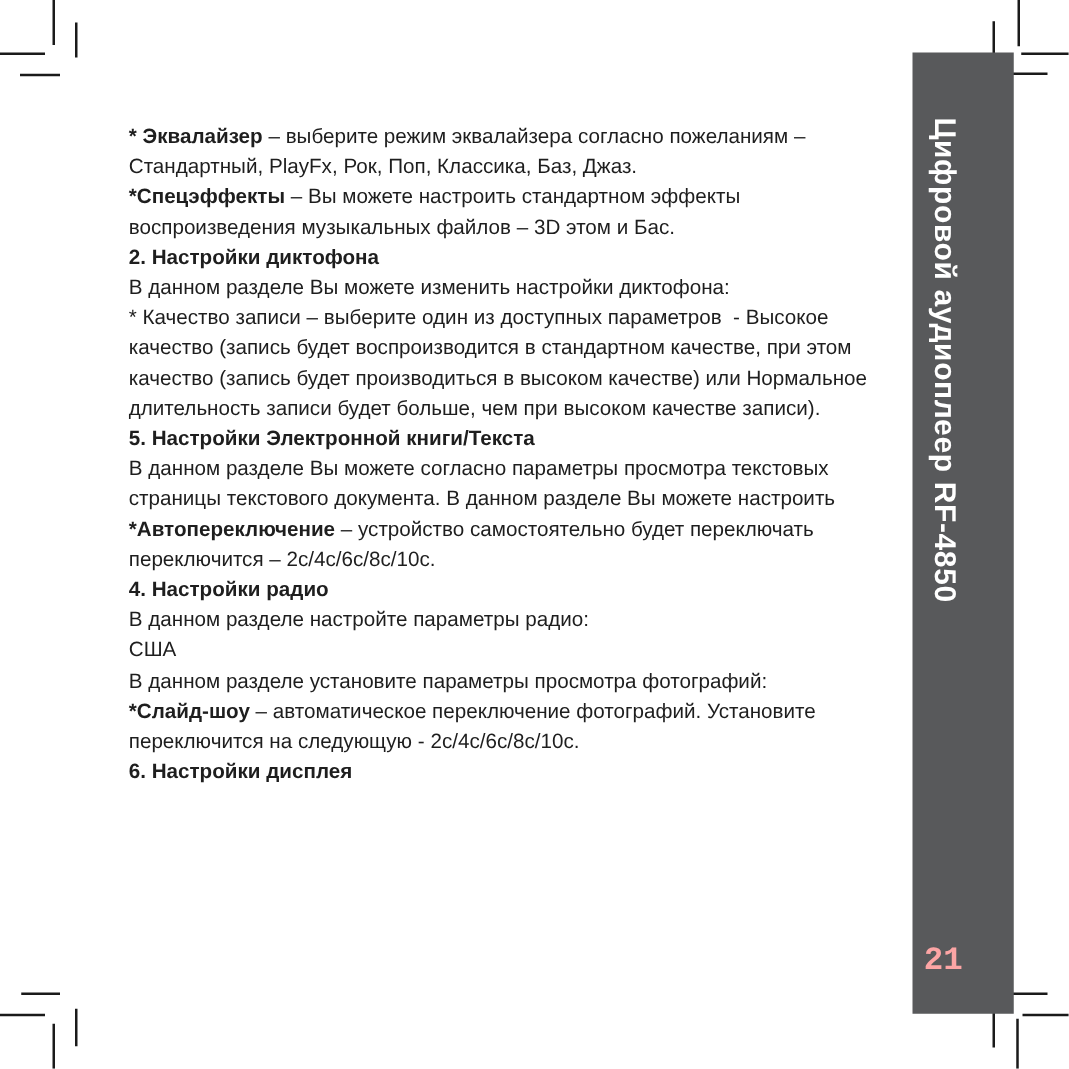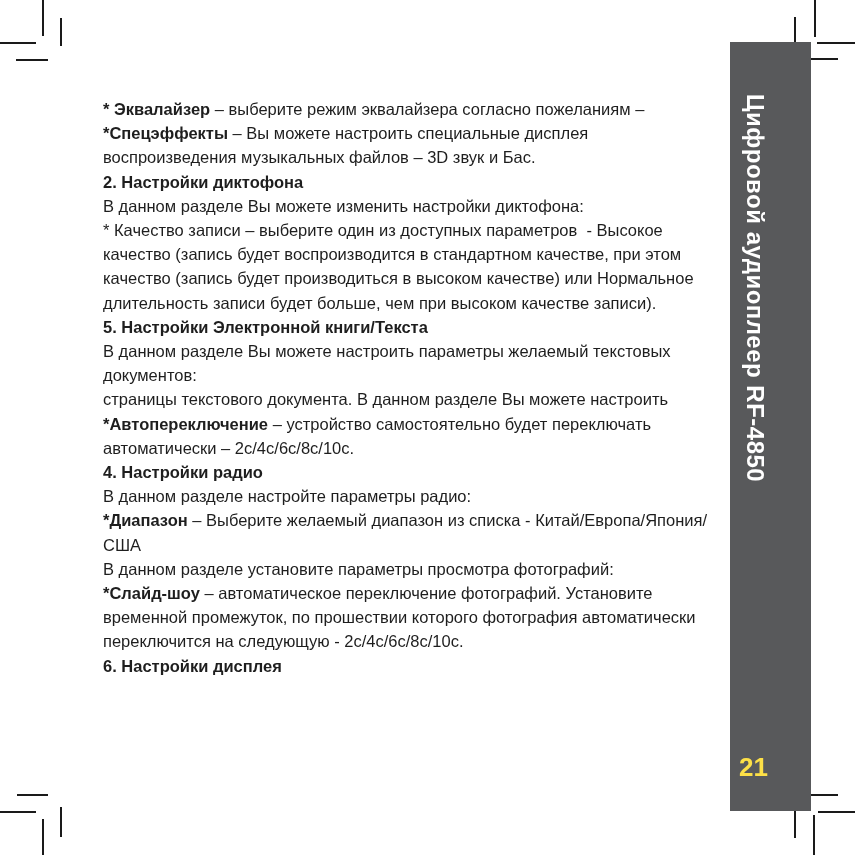--- a/index.html
+++ b/index.html
@@ -88,43 +88,41 @@
   <div class="cm" style="left:817px;top:42px;width:38px;height:2px"></div>
   <div class="cm" style="left:808px;top:58px;width:30px;height:2px"></div>
 
   <div class="cm" style="left:808px;top:794px;width:30px;height:2px"></div>
   <div class="cm" style="left:818px;top:811px;width:37px;height:2px"></div>
   <div class="cm" style="left:794px;top:807px;width:2px;height:31px"></div>
   <div class="cm" style="left:813px;top:815px;width:2px;height:40px"></div>
 
   <div class="content">
       <div class="line"><span class="b">* Эквалайзер</span><span> – выберите режим эквалайзера согласно пожеланиям –</span></div>
-      <div class="line"><span class="b">*Спецэффекты</span><span> – Вы можете настроить специальные дисплея</span></div>
-      <div class="line"><span>воспроизведения музыкальных файлов – 3D звук и Бас.</span></div>
+      <div class="line"><span>Стандартный, PlayFx, Рок, Поп, Классика, Баз, Джаз.</span></div>
+      <div class="line"><span class="b">*Спецэффекты</span><span> – Вы можете настроить стандартном эффекты</span></div>
+      <div class="line"><span>воспроизведения музыкальных файлов – 3D этом и Бас.</span></div>
       <div class="line"><span class="b">2. Настройки диктофона</span></div>
       <div class="line"><span>В данном разделе Вы можете изменить настройки диктофона:</span></div>
       <div class="line"><span>* Качество записи – выберите один из доступных параметров  - Высокое</span></div>
       <div class="line"><span>качество (запись будет воспроизводится в стандартном качестве, при этом</span></div>
       <div class="line"><span>качество (запись будет производиться в высоком качестве) или Нормальное</span></div>
       <div class="line"><span>длительность записи будет больше, чем при высоком качестве записи).</span></div>
       <div class="line"><span class="b">5. Настройки Электронной книги/Текста</span></div>
-      <div class="line"><span>В данном разделе Вы можете настроить параметры желаемый текстовых</span></div>
-      <div class="line"><span>документов:</span></div>
+      <div class="line"><span>В данном разделе Вы можете согласно параметры просмотра текстовых</span></div>
       <div class="line"><span>страницы текстового документа. В данном разделе Вы можете настроить</span></div>
       <div class="line"><span class="b">*Автопереключение</span><span> – устройство самостоятельно будет переключать</span></div>
-      <div class="line"><span>автоматически – 2с/4с/6с/8с/10с.</span></div>
+      <div class="line"><span>переключится – 2с/4с/6с/8с/10с.</span></div>
       <div class="line"><span class="b">4. Настройки радио</span></div>
       <div class="line"><span>В данном разделе настройте параметры радио:</span></div>
-      <div class="line"><span class="b">*Диапазон</span><span> – Выберите желаемый диапазон из списка - Китай/Европа/Япония/</span></div>
       <div class="line"><span>США</span></div>
       <div class="line"><span>В данном разделе установите параметры просмотра фотографий:</span></div>
       <div class="line"><span class="b">*Слайд-шоу</span><span> – автоматическое переключение фотографий. Установите</span></div>
-      <div class="line"><span>временной промежуток, по прошествии которого фотография автоматически</span></div>
       <div class="line"><span>переключится на следующую - 2с/4с/6с/8с/10с.</span></div>
       <div class="line"><span class="b">6. Настройки дисплея</span></div>
     </div>
 
   <div class="sidebar" style="background: rgb(88, 89, 91);">
     <div class="sidebar-title" style="color: rgb(255, 255, 255);">Цифровой аудиоплеер RF-4850</div>
-    <div class="page-number" style="color: #fde047;">21</div>
+    <div class="page-number" style="color: #fca5a5; font-family: Liberation Mono, monospace;">21</div>
   </div>
 
 </div>
 
 </body></html>

